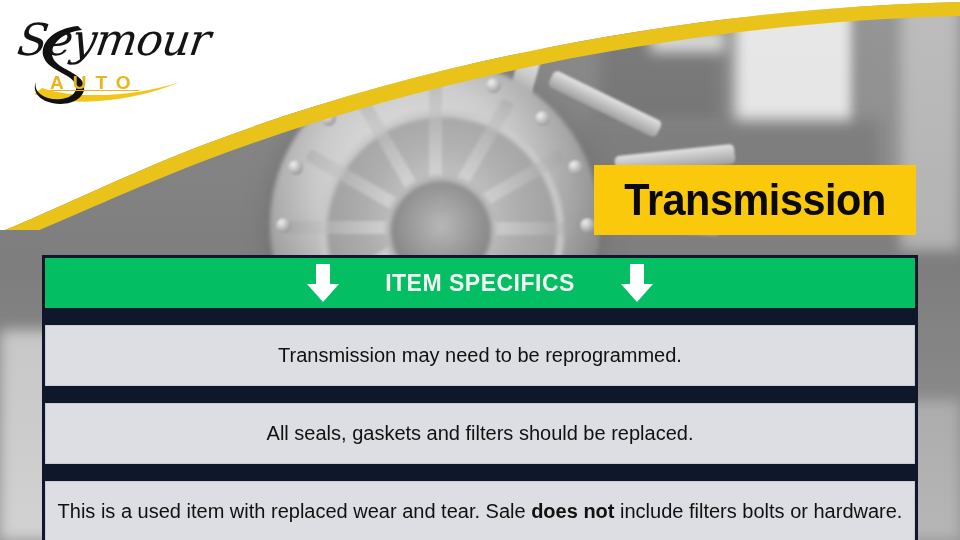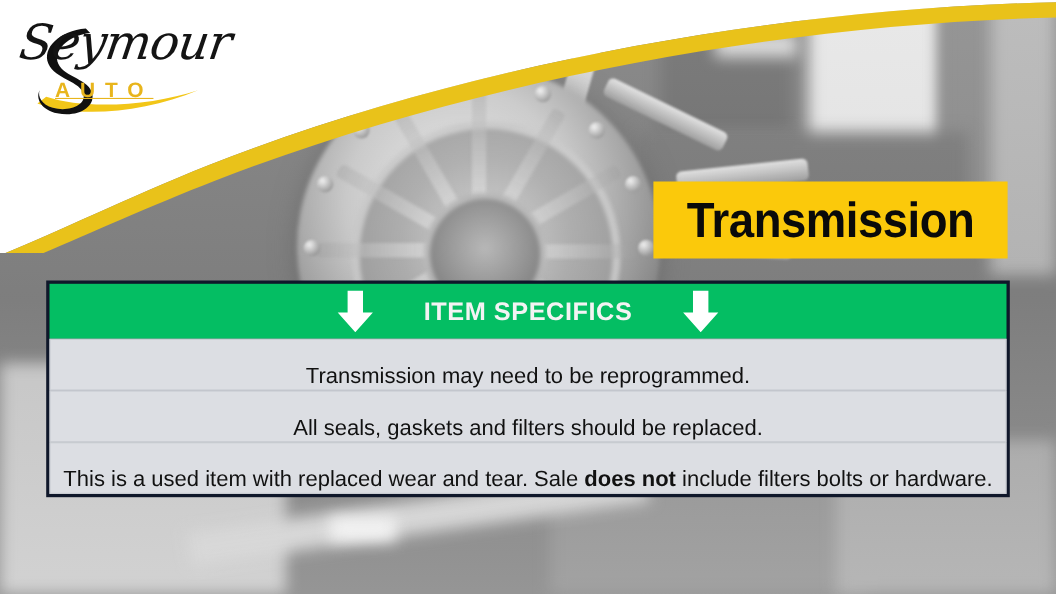--- a/index.html
+++ b/index.html
@@ -187,24 +187,24 @@
     font-family: "Liberation Sans", sans-serif;
     font-weight: bold;
     font-size: 23px;
     color: #F3F3F3;
     letter-spacing: 0.5px;
     white-space: nowrap;
   }
   .spec-row {
     background: #DCDEE3;
     border: 1px solid #c9ccd2;
-    margin-top: 0;
-    height: 47px;
+    margin-top: 17px;
+    height: 61px;
     display: flex;
-    align-items: flex-end;
+    align-items: center;
     justify-content: center;
     box-sizing: border-box;
   }
   .spec-row .row-text {
     font-family: "Liberation Sans", sans-serif;
     font-size: 20px;
     color: #111111;
     text-align: center;
     white-space: nowrap;
   }

